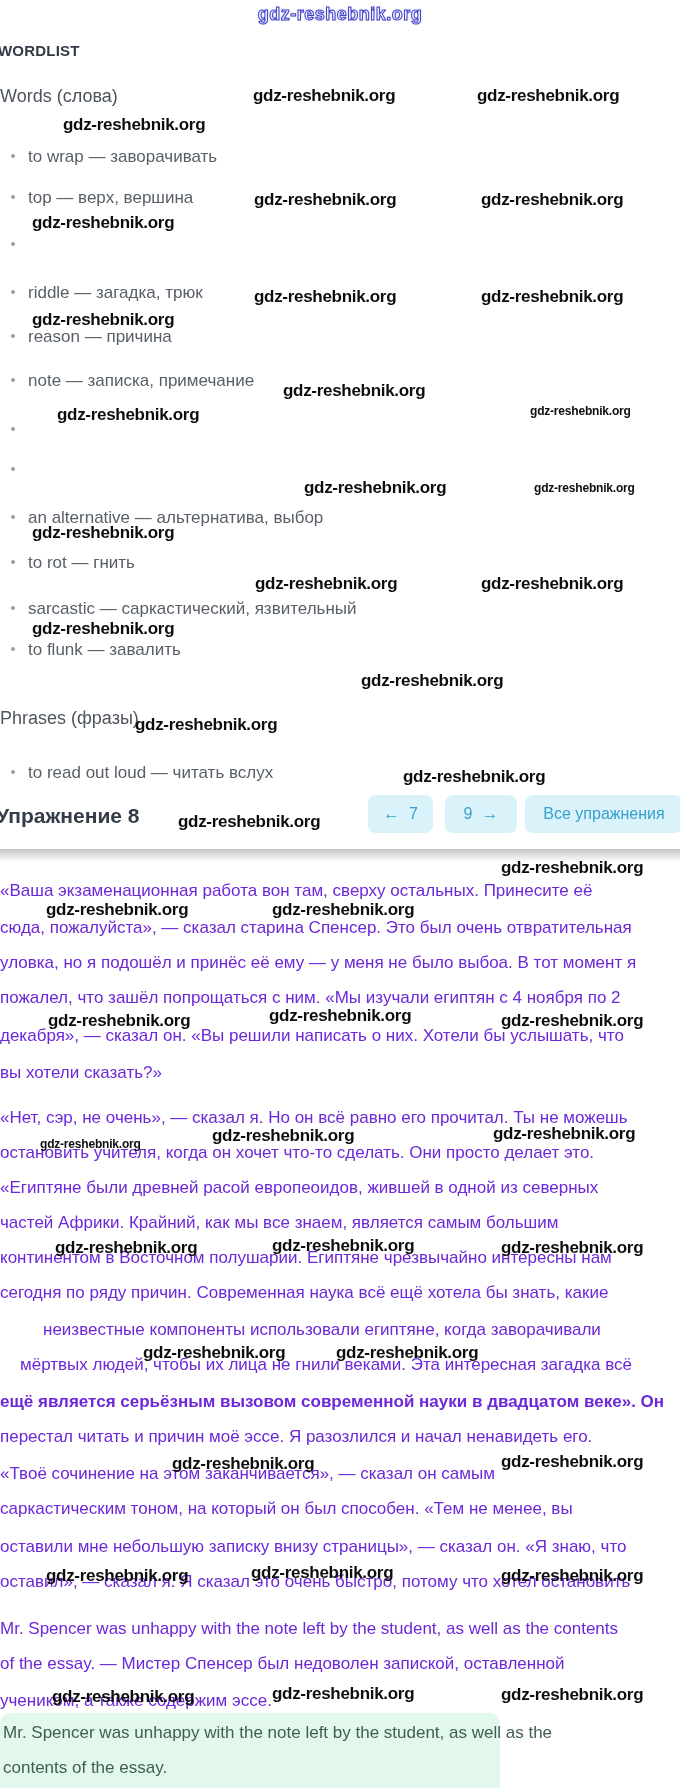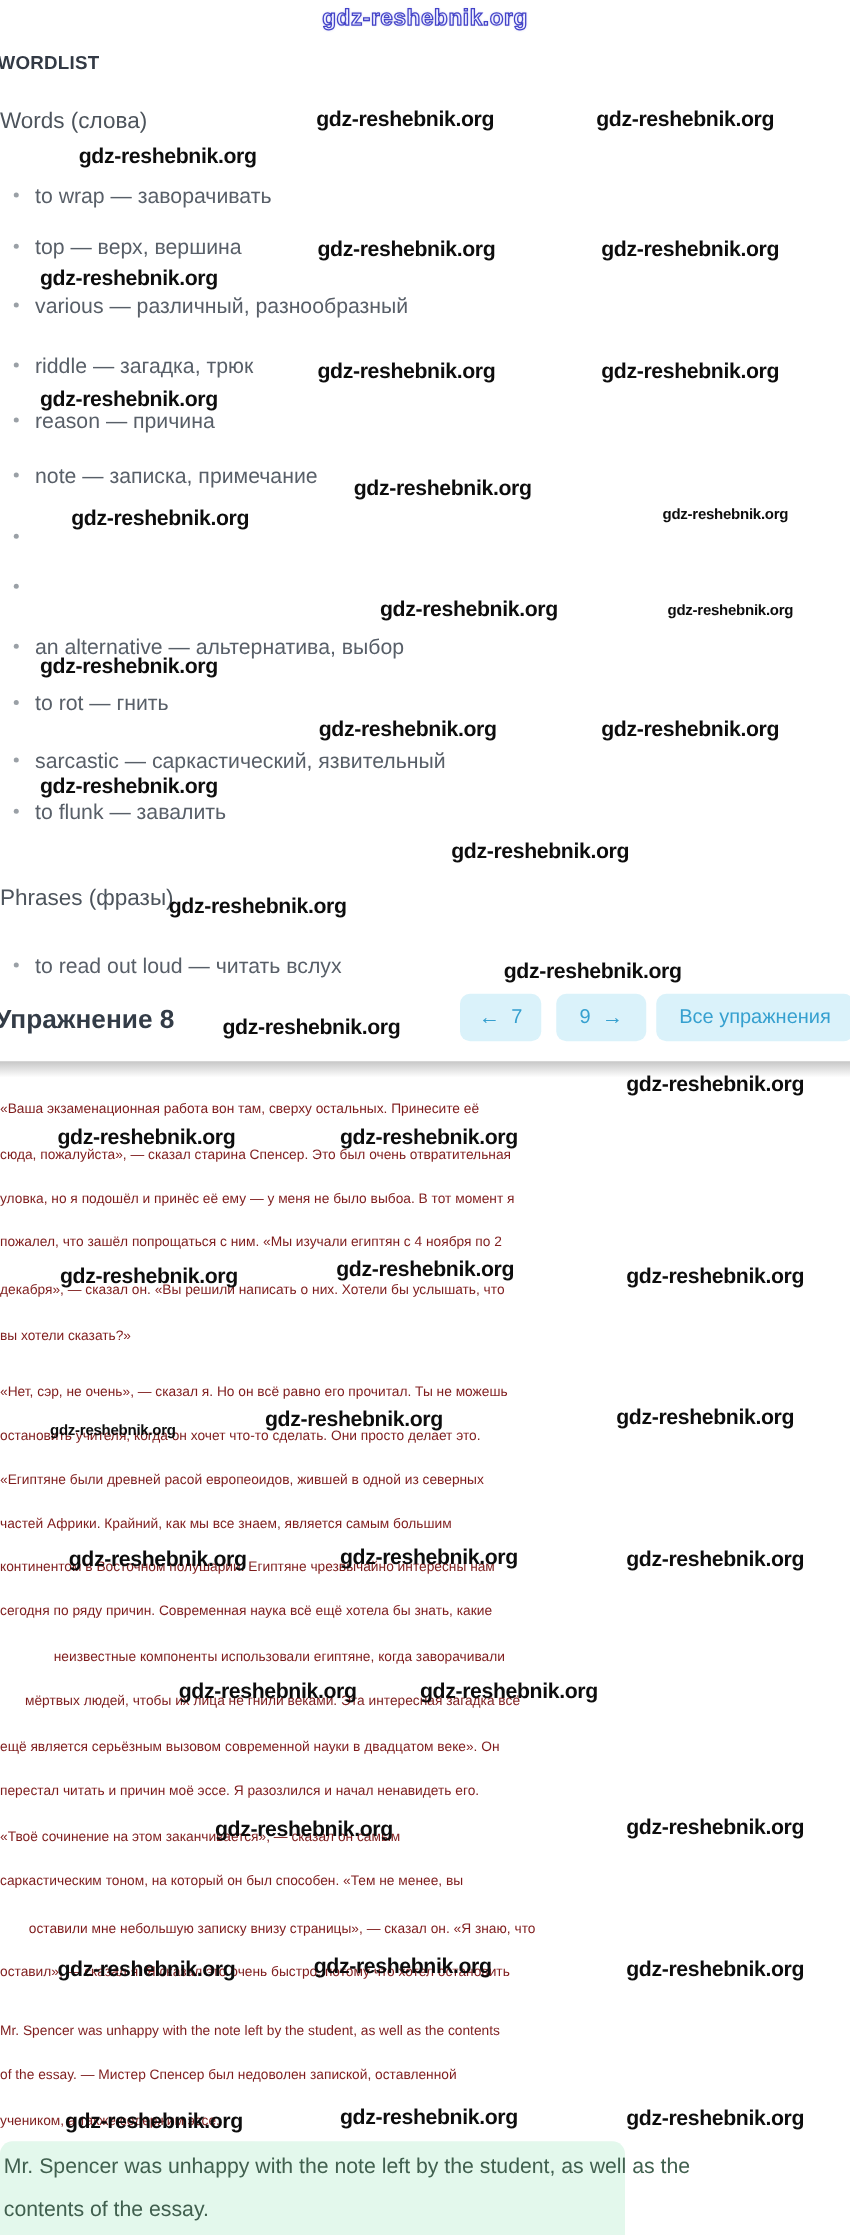--- a/index.html
+++ b/index.html
@@ -24,21 +24,21 @@
        color:#36a0cf;font-size:16px;font-weight:500;display:flex;align-items:center;
        justify-content:center;gap:9px;cursor:pointer;box-sizing:border-box;border:none;}
   .btn .arr{font-size:17px;}
   .btn-prev{left:368px;width:65px;}
   .btn-next{left:445px;width:72px;}
   .btn-all{left:525px;width:158px;}
   
   .shadow-band{position:absolute;left:0;top:849px;width:680px;height:13px;
                background:linear-gradient(180deg,rgba(105,105,105,.38),rgba(255,255,255,0));}
   
-  .sol-line{position:absolute;left:0;font-size:11px;color:#7f1d1d;white-space:nowrap;}
+  .sol-line{position:absolute;left:0;font-size:17px;color:#6d28d9;white-space:nowrap;}
   
   .answer-box{position:absolute;left:0;top:1713px;width:500px;height:86px;
               background:#e3f8ec;border-radius:10px;}
   .ans-line{position:absolute;left:3px;font-size:17px;color:#41604f;white-space:nowrap;}
   
   .wm{position:absolute;font-size:17px;font-weight:600;letter-spacing:-.3px;color:#0d0d0d;
       white-space:nowrap;}
   .wm.small{font-size:12px;font-weight:600;letter-spacing:-.2px;}
 </style>
 </head>
@@ -48,21 +48,21 @@
 
   <div class="logo">gdz-reshebnik.org</div>
 
   <h2 class="wl-title">WORDLIST</h2>
 
   <div class="group-heading" style="top:86px">Words (слова)</div>
 
   <div id="word-items">
       <div class="word-item" style="top: 147px;"><span class="dot"></span><span class="txt">to wrap — заворачивать</span></div>
       <div class="word-item" style="top: 188px;"><span class="dot"></span><span class="txt">top — верх, вершина</span></div>
-      <div class="word-item" style="top: 235px;"><span class="dot"></span><span class="txt">various — различный, разнообразный</span></div>
+      <div class="word-item" style="top: 235px;"><span class="dot"></span></div>
       <div class="word-item" style="top: 283px;"><span class="dot"></span><span class="txt">riddle — загадка, трюк</span></div>
       <div class="word-item" style="top: 327px;"><span class="dot"></span><span class="txt">reason — причина</span></div>
       <div class="word-item" style="top: 371px;"><span class="dot"></span><span class="txt">note — записка, примечание</span></div>
       <div class="word-item" style="top: 420px;"><span class="dot"></span></div>
       <div class="word-item" style="top: 460px;"><span class="dot"></span></div>
       <div class="word-item" style="top: 508px;"><span class="dot"></span><span class="txt">an alternative — альтернатива, выбор</span></div>
       <div class="word-item" style="top: 553px;"><span class="dot"></span><span class="txt">to rot — гнить</span></div>
       <div class="word-item" style="top: 599px;"><span class="dot"></span><span class="txt">sarcastic — саркастический, язвительный</span></div>
       <div class="word-item" style="top: 640px;"><span class="dot"></span><span class="txt">to flunk — завалить</span></div>
     </div>
@@ -95,25 +95,25 @@
       <div class="sol-line" style="top: 1026px;">декабря», — сказал он. «Вы решили написать о них. Хотели бы услышать, что</div>
       <div class="sol-line" style="top: 1063px;">вы хотели сказать?»</div>
       <div class="sol-line" style="top: 1108px;">«Нет, сэр, не очень», — сказал я. Но он всё равно его прочитал. Ты не можешь</div>
       <div class="sol-line" style="top: 1143px;">остановить учителя, когда он хочет что-то сделать. Они просто делает это.</div>
       <div class="sol-line" style="top: 1178px;">«Египтяне были древней расой европеоидов, жившей в одной из северных</div>
       <div class="sol-line" style="top: 1213px;">частей Африки. Крайний, как мы все знаем, является самым большим</div>
       <div class="sol-line" style="top: 1248px;">континентом в Восточном полушарии. Египтяне чрезвычайно интересны нам</div>
       <div class="sol-line" style="top: 1283px;">сегодня по ряду причин. Современная наука всё ещё хотела бы знать, какие</div>
       <div class="sol-line" style="top: 1320px; margin-left: 43px;">неизвестные компоненты использовали египтяне, когда заворачивали</div>
       <div class="sol-line" style="top: 1355px; padding-left: 20px;">мёртвых людей, чтобы их лица не гнили веками. Эта интересная загадка всё</div>
-      <div class="sol-line" style="top: 1392px;">ещё является серьёзным вызовом современной науки в двадцатом веке». Он</div>
+      <div class="sol-line" style="top: 1392px; font-weight: bold;">ещё является серьёзным вызовом современной науки в двадцатом веке». Он</div>
       <div class="sol-line" style="top: 1427px;">перестал читать и причин моё эссе. Я разозлился и начал ненавидеть его.</div>
       <div class="sol-line" style="top: 1464px;">«Твоё сочинение на этом заканчивается», — сказал он самым</div>
       <div class="sol-line" style="top: 1499px;">саркастическим тоном, на который он был способен. «Тем не менее, вы</div>
-      <div class="sol-line" style="top: 1537px; padding-left: 23px;">оставили мне небольшую записку внизу страницы», — сказал он. «Я знаю, что</div>
+      <div class="sol-line" style="top: 1537px;">оставили мне небольшую записку внизу страницы», — сказал он. «Я знаю, что</div>
       <div class="sol-line" style="top: 1572px;">оставил», — сказал я. Я сказал это очень быстро, потому что хотел остановить</div>
       <div class="sol-line" style="top: 1619px;">Mr. Spencer was unhappy with the note left by the student, as well as the contents</div>
       <div class="sol-line" style="top: 1654px;">of the essay. — Мистер Спенсер был недоволен запиской, оставленной</div>
       <div class="sol-line" style="top: 1691px;">учеником, а также содержим эссе.</div>
     </div>
 
   <div class="answer-box">
     <div id="answer-lines">
         <div class="ans-line" style="top: 10px;">Mr. Spencer was unhappy with the note left by the student, as well as the</div>
         <div class="ans-line" style="top: 45px;">contents of the essay.</div>

